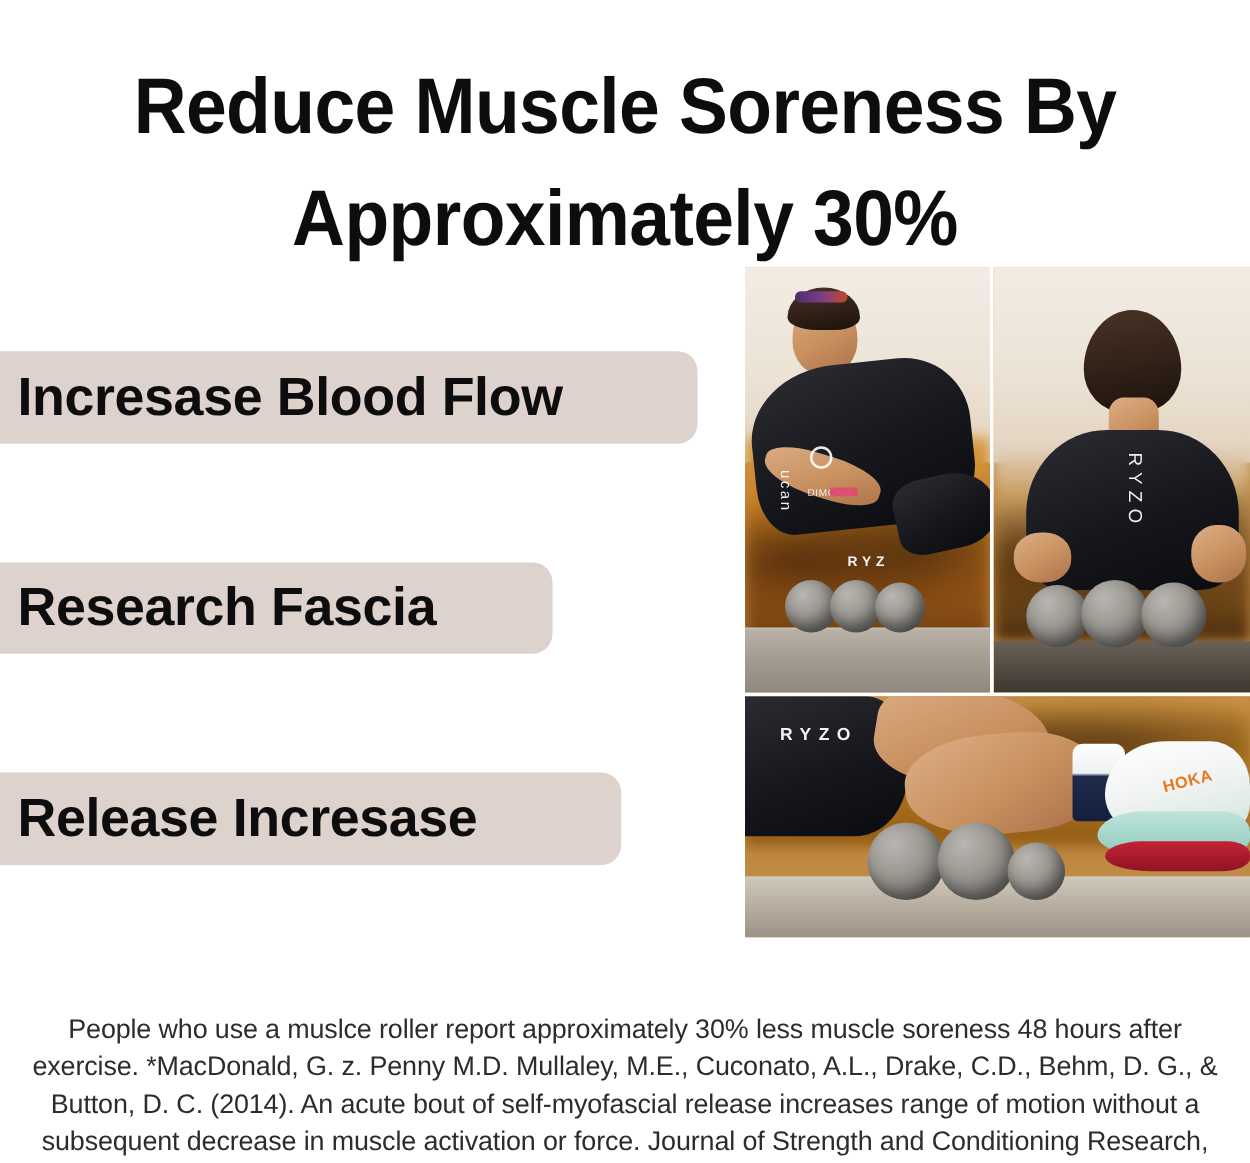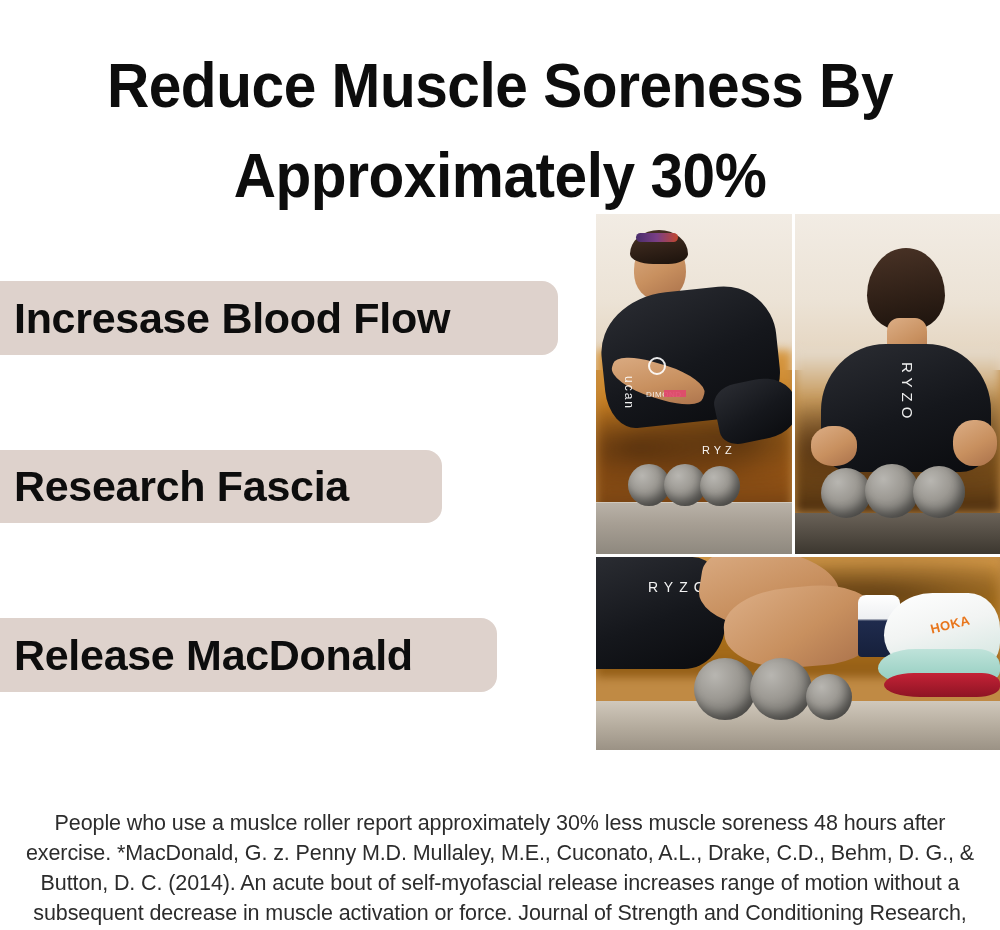--- a/index.html
+++ b/index.html
@@ -133,24 +133,23 @@
     font-weight: 400;
     letter-spacing: 4px;
     writing-mode: vertical-rl;
     opacity: .93;
   }
   .brand-h {
     position: absolute;
     color: #ffffff;
     font-family: "Liberation Sans", sans-serif;
     font-size: 14px;
-    font-weight: 400;
+    font-weight: 700;
     letter-spacing: 5px;
     opacity: .95;
-    margin-left: 24px;
   }
   .logo-dot {
     position: absolute;
     border-radius: 50%;
     border: 2px solid #ffffff;
     opacity: .9;
   }
   .tiny-tag {
     position: absolute;
     color: #ffffff;
@@ -224,21 +223,21 @@
   <span class="line">Approximately 30%</span>
 </h1>
 
 <div class="pill" id="pill-0">
   <span class="pill-label">Incresase Blood Flow</span>
 </div>
 <div class="pill" id="pill-1">
   <span class="pill-label">Research Fascia</span>
 </div>
 <div class="pill" id="pill-2">
-  <span class="pill-label">Release MacDonald</span>
+  <span class="pill-label">Release Incresase</span>
 </div>
 
 <div class="collage">
 
   <div class="photo">
     <div class="sky"></div>
     <div class="bokeh"></div>
     <div class="bokeh-dark"></div>
     <div class="ground-edge"></div>
     <div class="ground"></div>

